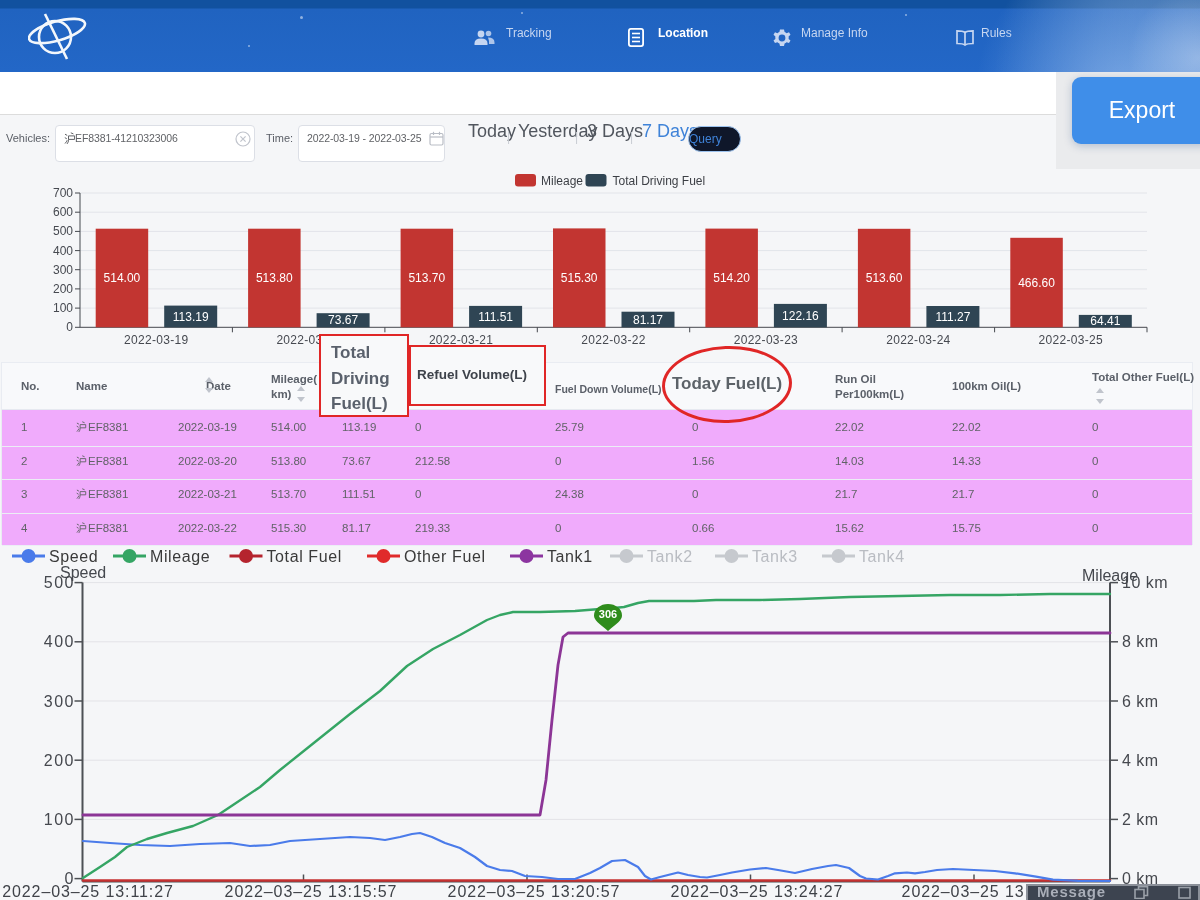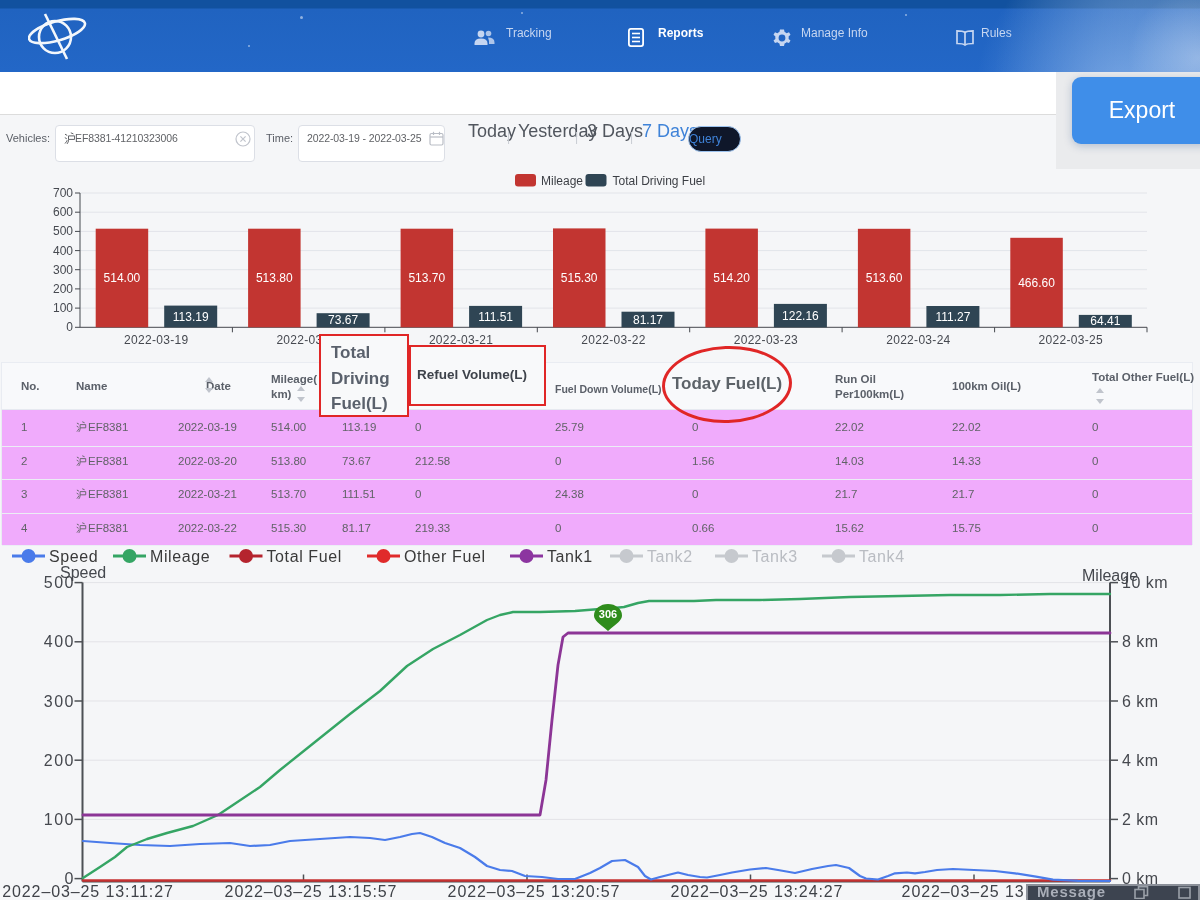--- a/index.html
+++ b/index.html
@@ -83,21 +83,21 @@
       <circle cx="14.5" cy="4.5" r="2.8" opacity="0.85"></circle>
         <path d="M14 8.5 Q20.5 8.5 20.5 13.5 L20.5 15 L15 15 L15 12 Z" opacity="0.85"></path>
     </svg>
     <div class="navitem" style="left:506px;">Tracking</div>
     <svg width="16" height="19" style="position:absolute;left:628px;top:28px;" viewBox="0 0 16 19">
       <rect x="0.9" y="0.9" width="14.2" height="17.2" rx="2" fill="none" stroke="#ffffff" stroke-width="1.8"></rect>
       <line x1="4" y1="5.5" x2="12" y2="5.5" stroke="#ffffff" stroke-width="1.6"></line>
       <line x1="4" y1="9.5" x2="12" y2="9.5" stroke="#ffffff" stroke-width="1.6"></line>
       <line x1="4" y1="13.5" x2="12" y2="13.5" stroke="#ffffff" stroke-width="1.6"></line>
     </svg>
-    <div class="navitem active" style="left:658px;">Reports</div>
+    <div class="navitem active" style="left:658px;">Location</div>
     <svg width="18" height="18" style="position:absolute;left:773px;top:29px;" viewBox="0 0 18 18" fill="#c6d6f1">
       <path d="M9 0.5 L11 0.5 L11.6 3 a6.5 6.5 0 0 1 2 1.15 L16 3.3 L17.5 5.8 L15.6 7.5 a6.6 6.6 0 0 1 0 2.4 L17.5 11.6 L16 14.1 L13.6 13.3 a6.5 6.5 0 0 1 -2 1.15 L11 17 L7 17 L6.4 14.45 a6.5 6.5 0 0 1 -2 -1.15 L2 14.1 L0.5 11.6 L2.4 9.9 a6.6 6.6 0 0 1 0 -2.4 L0.5 5.8 L2 3.3 L4.4 4.15 a6.5 6.5 0 0 1 2 -1.15 L7 0.5 Z M9 5.6 A3.4 3.4 0 1 0 9 12.4 A3.4 3.4 0 1 0 9 5.6 Z" fill-rule="evenodd"></path>
     </svg>
     <div class="navitem" style="left:801px;">Manage Info</div>
     <svg width="18" height="16" style="position:absolute;left:956px;top:30px;" viewBox="0 0 18 16" fill="none" stroke="#c6d6f1" stroke-width="1.7">
       <path d="M9 2.5 Q7 0.9 1 0.9 L1 13.5 Q7 13.5 9 15 Q11 13.5 17 13.5 L17 0.9 Q11 0.9 9 2.5 Z"></path>
       <line x1="9" y1="2.5" x2="9" y2="14.5"></line>
     </svg>
     <div class="navitem" style="left:981px;">Rules</div>
   </div>

